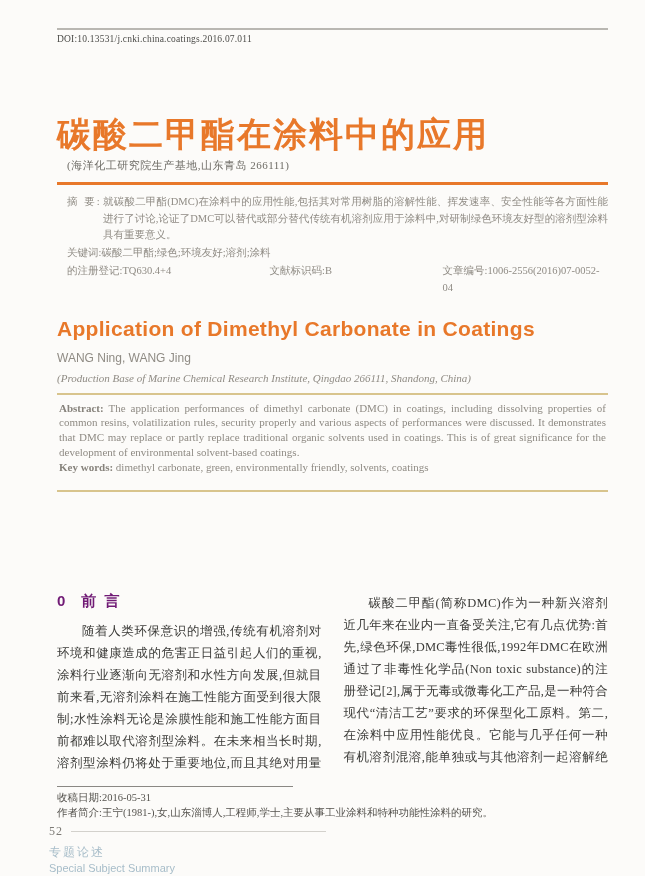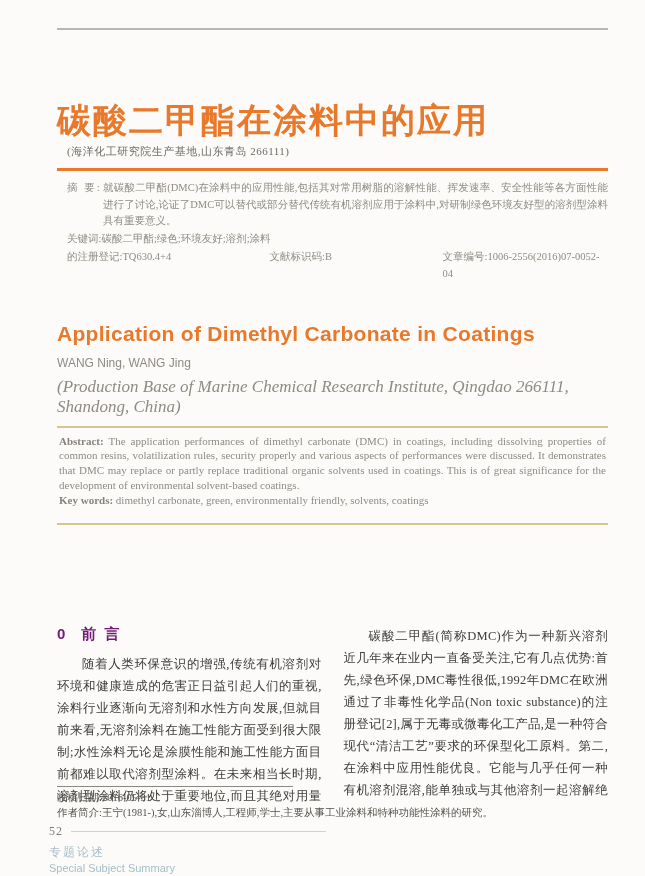--- a/index.html
+++ b/index.html
@@ -39,27 +39,27 @@
   .cn-abs { margin-top:9px; font-size:10.5px; line-height:16.5px; color:#8f8b84; }
   .cn-abs-body { position:relative; padding-left:46px; text-align:justify; }
   .cn-abs-label { position:absolute; left:10px; top:0; letter-spacing:2px; }
   .cn-kw { margin-top:1px; padding-left:10px; }
   .cn-meta { margin-top:2px; padding-left:10px; display:flex; }
   .cn-meta .m1 { width:205px; }
   .cn-meta .m2 { width:175px; }
 
   
   .en-title {
-    margin-top:40px;
+    margin-top:21px;
     font-size:21px; font-weight:bold; color:#e8782a;
     font-family:"Liberation Sans", sans-serif;
     letter-spacing:.3px;
   }
   .en-authors { margin-top:10px; font-size:12px; color:#8f8b84; font-family:"Liberation Sans", sans-serif; }
-  .en-affil { margin-top:7px; font-size:17px; font-style:italic; color:#8f8b84; }
+  .en-affil { margin-top:7px; font-size:11px; font-style:italic; color:#8f8b84; }
   .tan-rule { margin-top:9px; height:1.5px; background:#d8c48d; }
 
   .en-abs { padding:6px 2px 7px 2px; font-size:11px; line-height:14.8px; color:#8f8b84; text-align:justify; }
   .en-abs .abs-label { font-weight:bold; color:#87837c; }
 
   
   .columns { margin-top:100px; display:flex; gap:22px; height:180px; overflow:hidden; }
   .col { width:264.5px; }
   .section-heading {
     color:#701a75; font-size:15px; font-weight:bold;
@@ -83,20 +83,21 @@
   .pn-rule { margin-left:8px; width:255px; height:1px; background:#d3d1cc; }
   .col-cn { margin-top:5px; font-size:12px; color:#a7bdc9; letter-spacing:2px; }
   .col-en { margin-top:1px; font-size:11px; color:#a7bdc9; font-family:"Liberation Sans", sans-serif; }
 </style>
 </head>
 <body>
 
 <div class="page">
 
   <div class="mh-rule"></div>
+  <div class="doi">DOI:10.13531/j.cnki.china.coatings.2016.07.011</div>
 
   <h1 class="cn-title">碳酸二甲酯在涂料中的应用</h1>
 
   <div class="cn-affil">(海洋化工研究院生产基地,山东青岛 266111)</div>
 
   <div class="orange-rule"></div>
 
   <div class="cn-abs">
     <div class="cn-abs-body">
       <span class="cn-abs-label">摘 要:</span>

